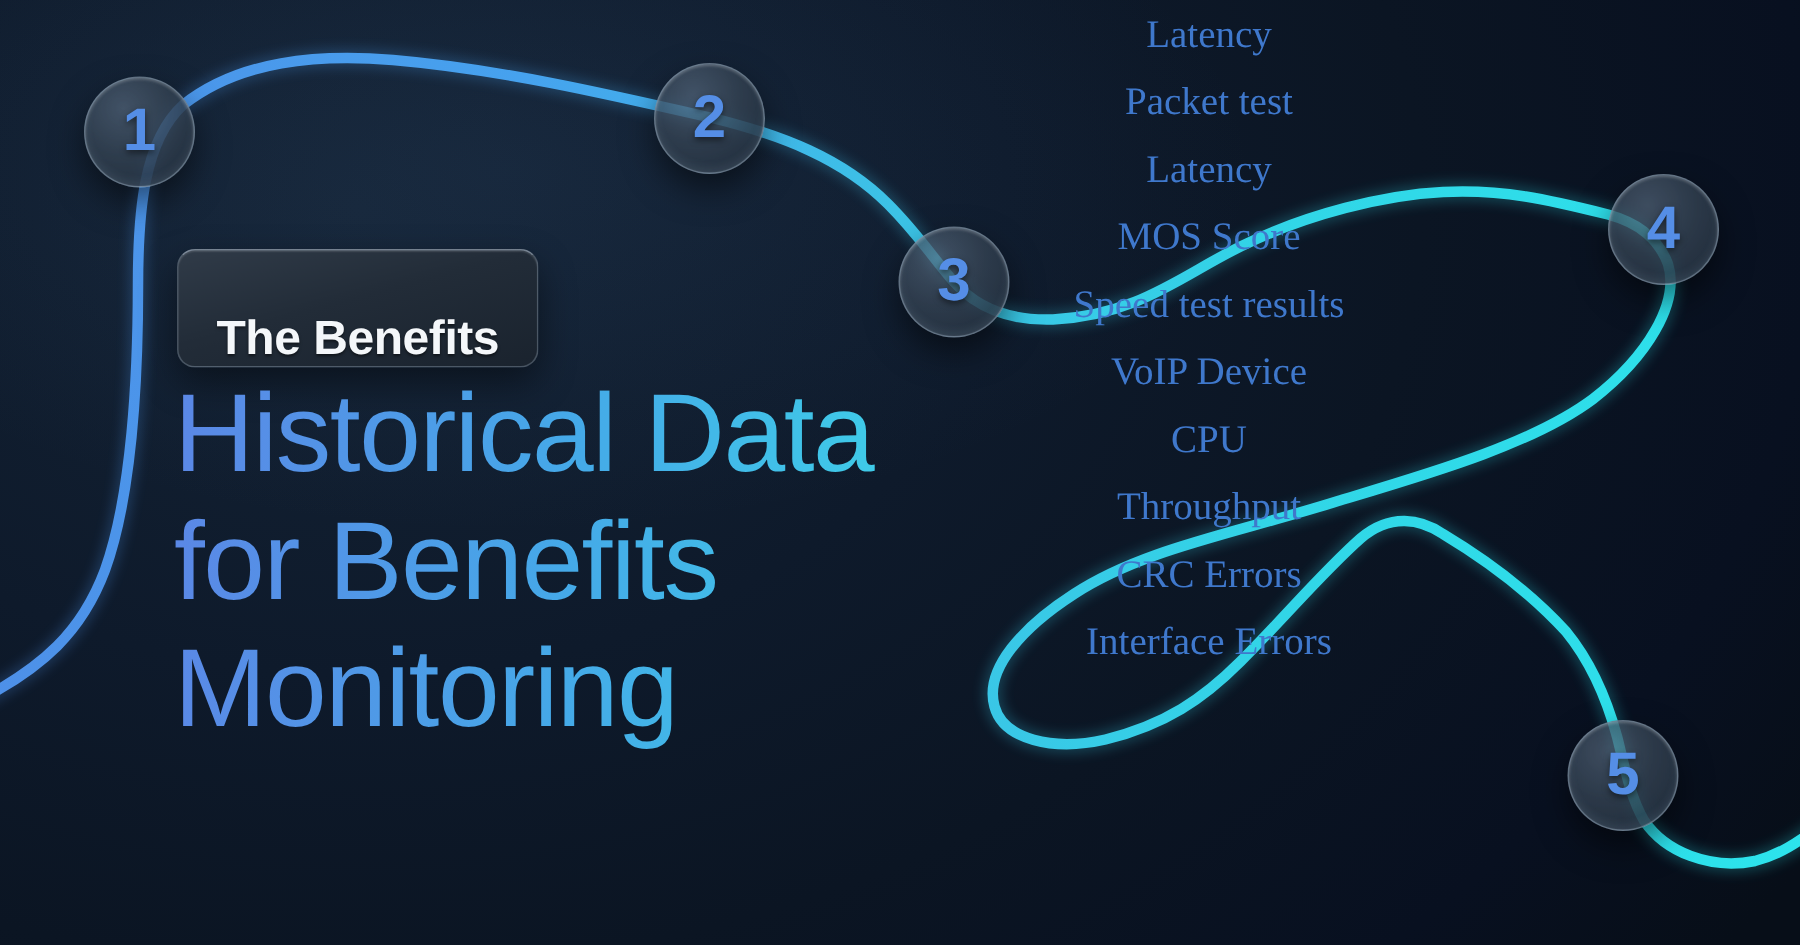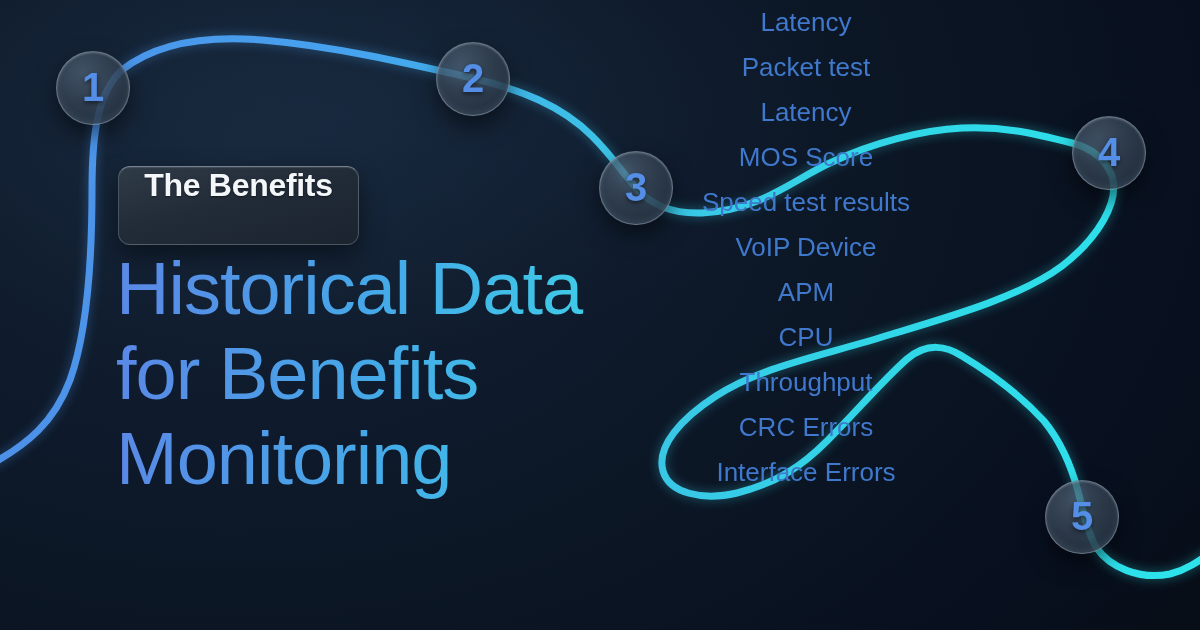--- a/index.html
+++ b/index.html
@@ -33,37 +33,37 @@
   }
 
   .badge{
     position:absolute;left:118px;top:166px;width:239px;height:77px;
     border-radius:12px;
     background:linear-gradient(180deg,#2c3examplehidden 0%);
     background:linear-gradient(165deg,#303b48 0%,#222c38 45%,#1a232e 100%);
     border:1px solid rgba(140,156,172,0.38);
     border-top-color:rgba(190,205,220,0.55);
     box-shadow:0 10px 24px rgba(0,0,0,0.45), inset 0 1px 1px rgba(255,255,255,0.12);
-    display:flex;align-items:flex-start;justify-content:center;
+    display:flex;align-items:flex-end;justify-content:center;
   }
   .badge .badge-text{
     font-size:32px;font-weight:700;color:#f4f7fa;letter-spacing:-0.3px;
     text-shadow:0 1px 2px rgba(0,0,0,0.5);
   }
 
   .title{
     position:absolute;left:116px;top:246px;width:580px;margin:0;
     font-size:74px;line-height:85px;font-weight:400;letter-spacing:-1px;
     background:linear-gradient(93deg,#5b87e6 0%,#45a9e8 45%,#3fc9e8 78%,#39e0ee 100%);
     -webkit-background-clip:text;background-clip:text;color:transparent;
   }
 
   .metric-list{
     position:absolute;left:650px;top:0;width:312px;height:556px;
-    display:flex;flex-direction:column;
+    display:flex;flex-direction:column;font-family:Liberation Serif, serif;
   }
   .metric-item{
     height:45px;line-height:45px;text-align:center;
     font-size:26px;color:#3f78cc;white-space:nowrap;
   }
 </style>
 </head>
 <body>
 
 <div class="canvas">
@@ -129,19 +129,18 @@
     <span>Monitoring</span>
   </h1>
 
   <div class="metric-list">
     <div class="metric-item">Latency</div>
     <div class="metric-item">Packet test</div>
     <div class="metric-item">Latency</div>
     <div class="metric-item">MOS Score</div>
     <div class="metric-item">Speed test results</div>
     <div class="metric-item">VoIP Device</div>
-    <div class="metric-item">APM</div>
     <div class="metric-item">CPU</div>
     <div class="metric-item">Throughput</div>
     <div class="metric-item">CRC Errors</div>
     <div class="metric-item">Interface Errors</div>
   </div>
 </div>
 
 </body></html>

